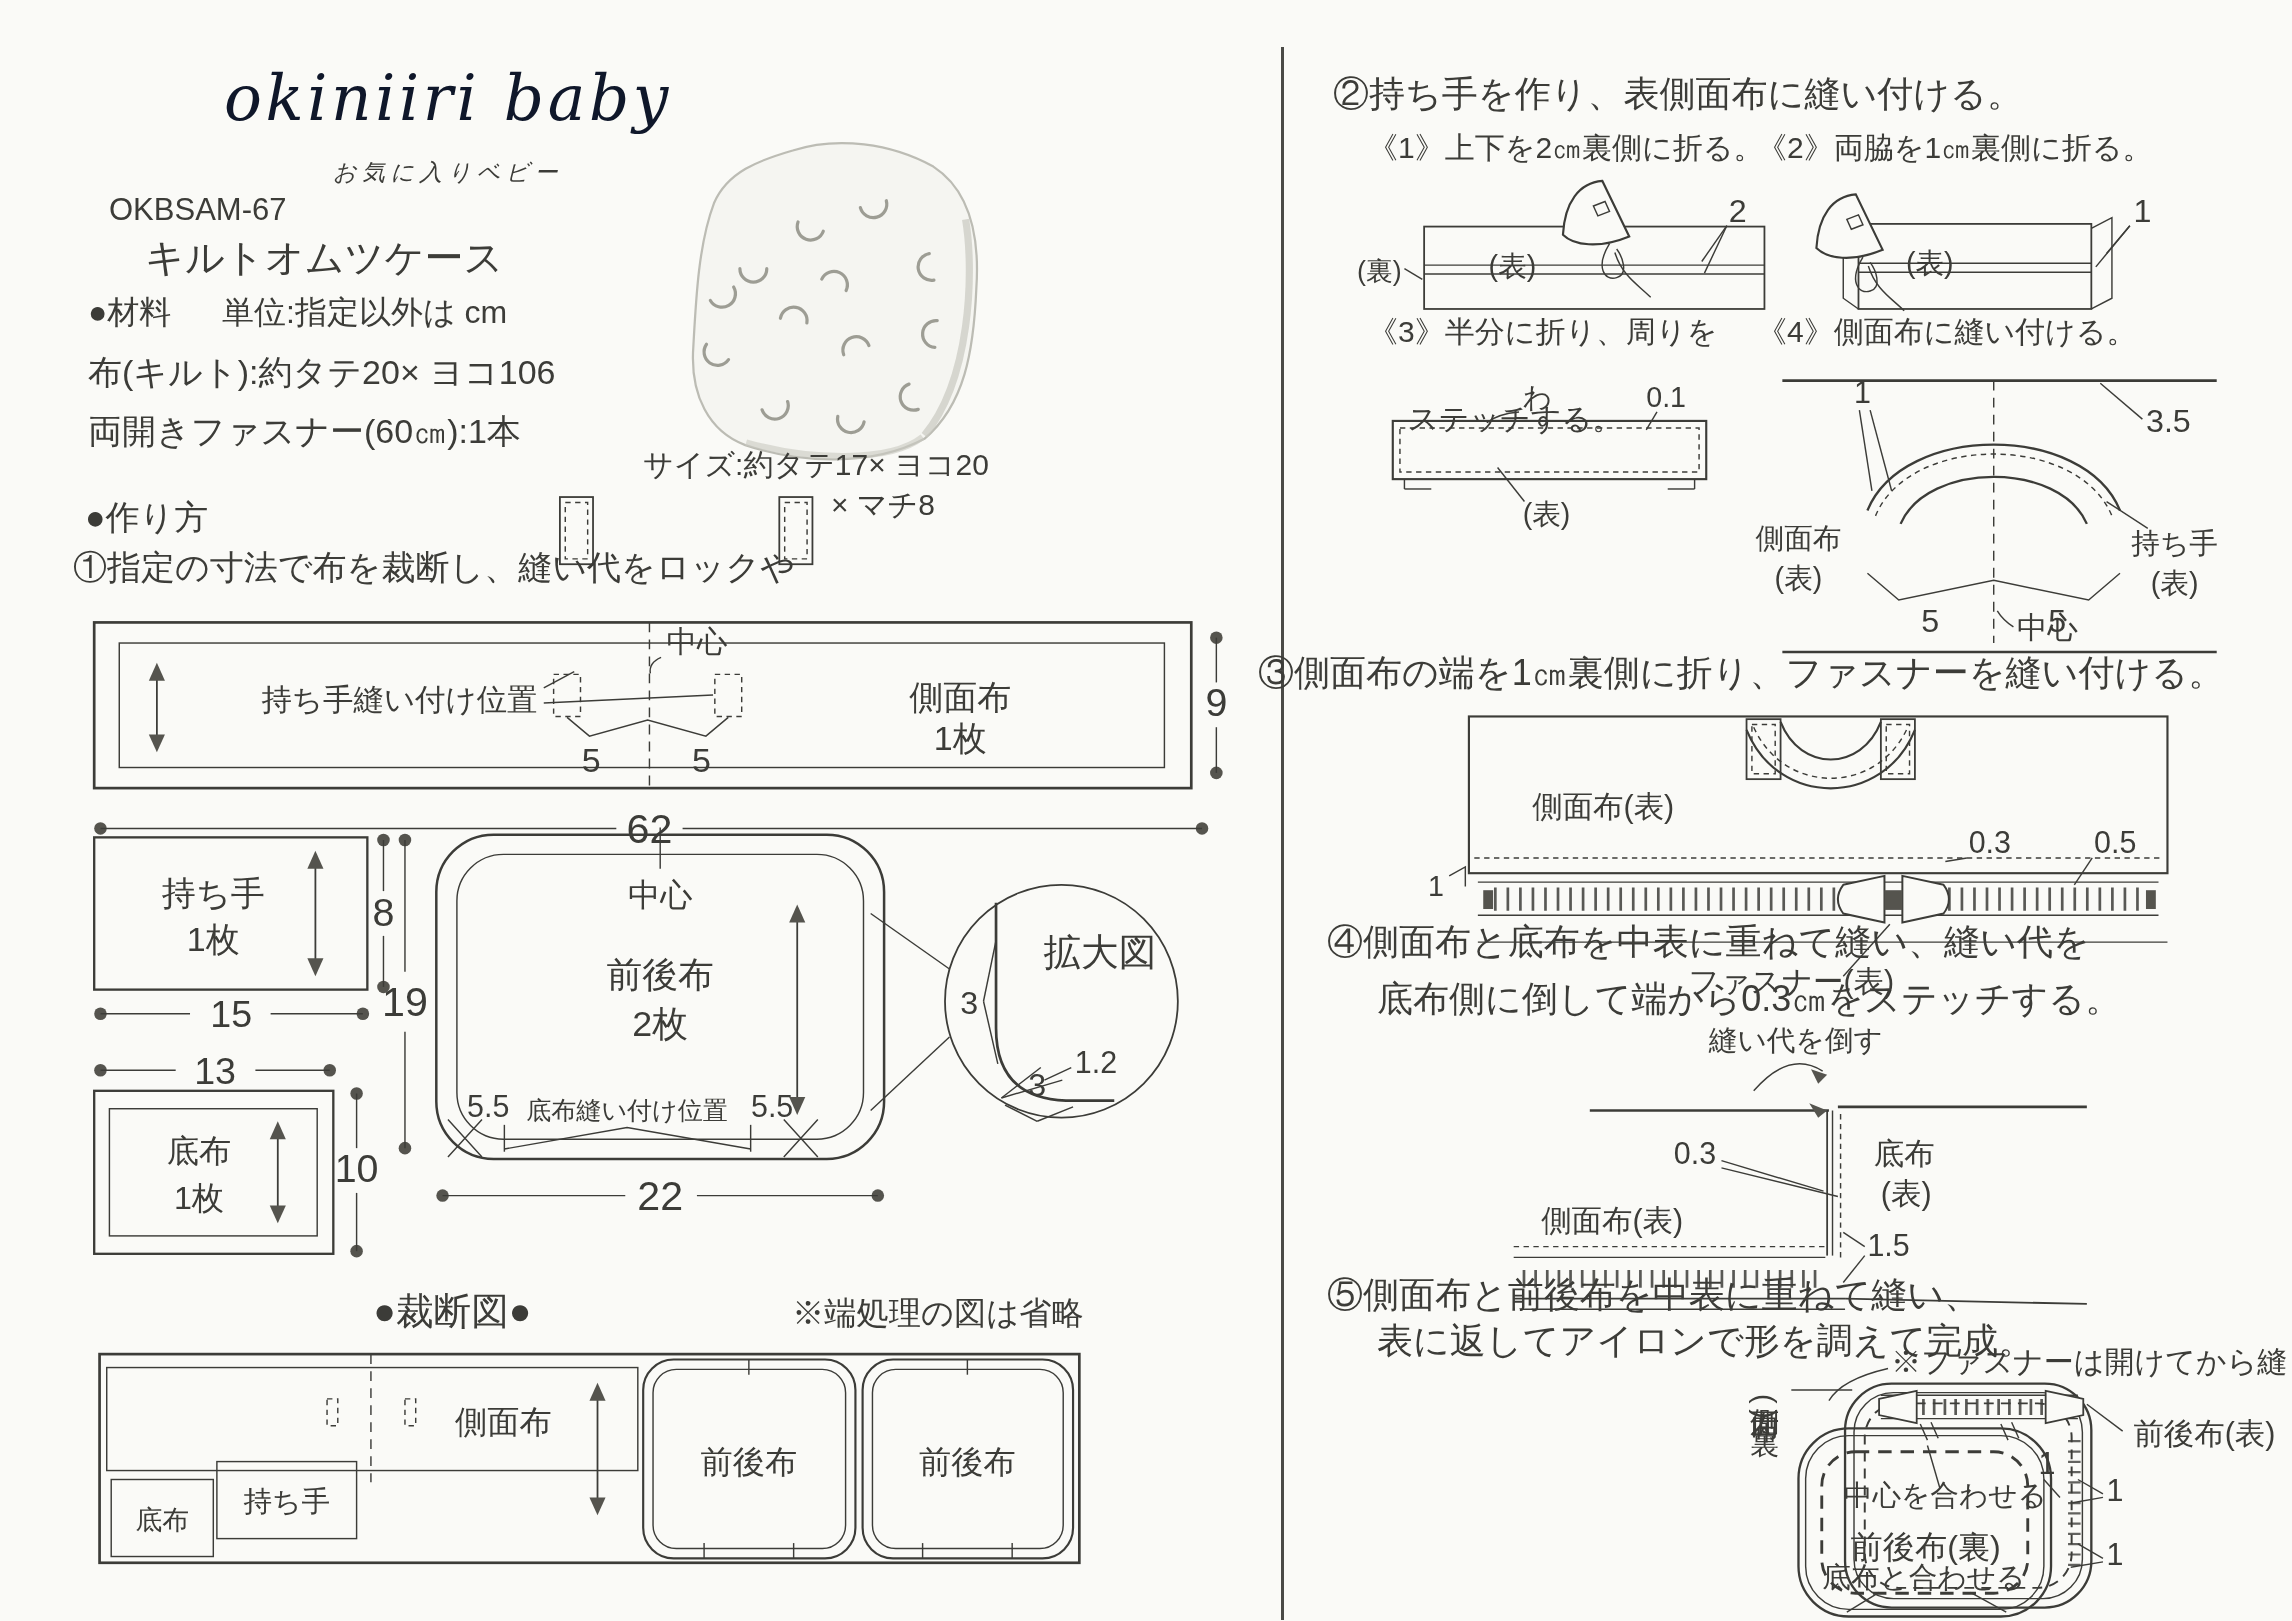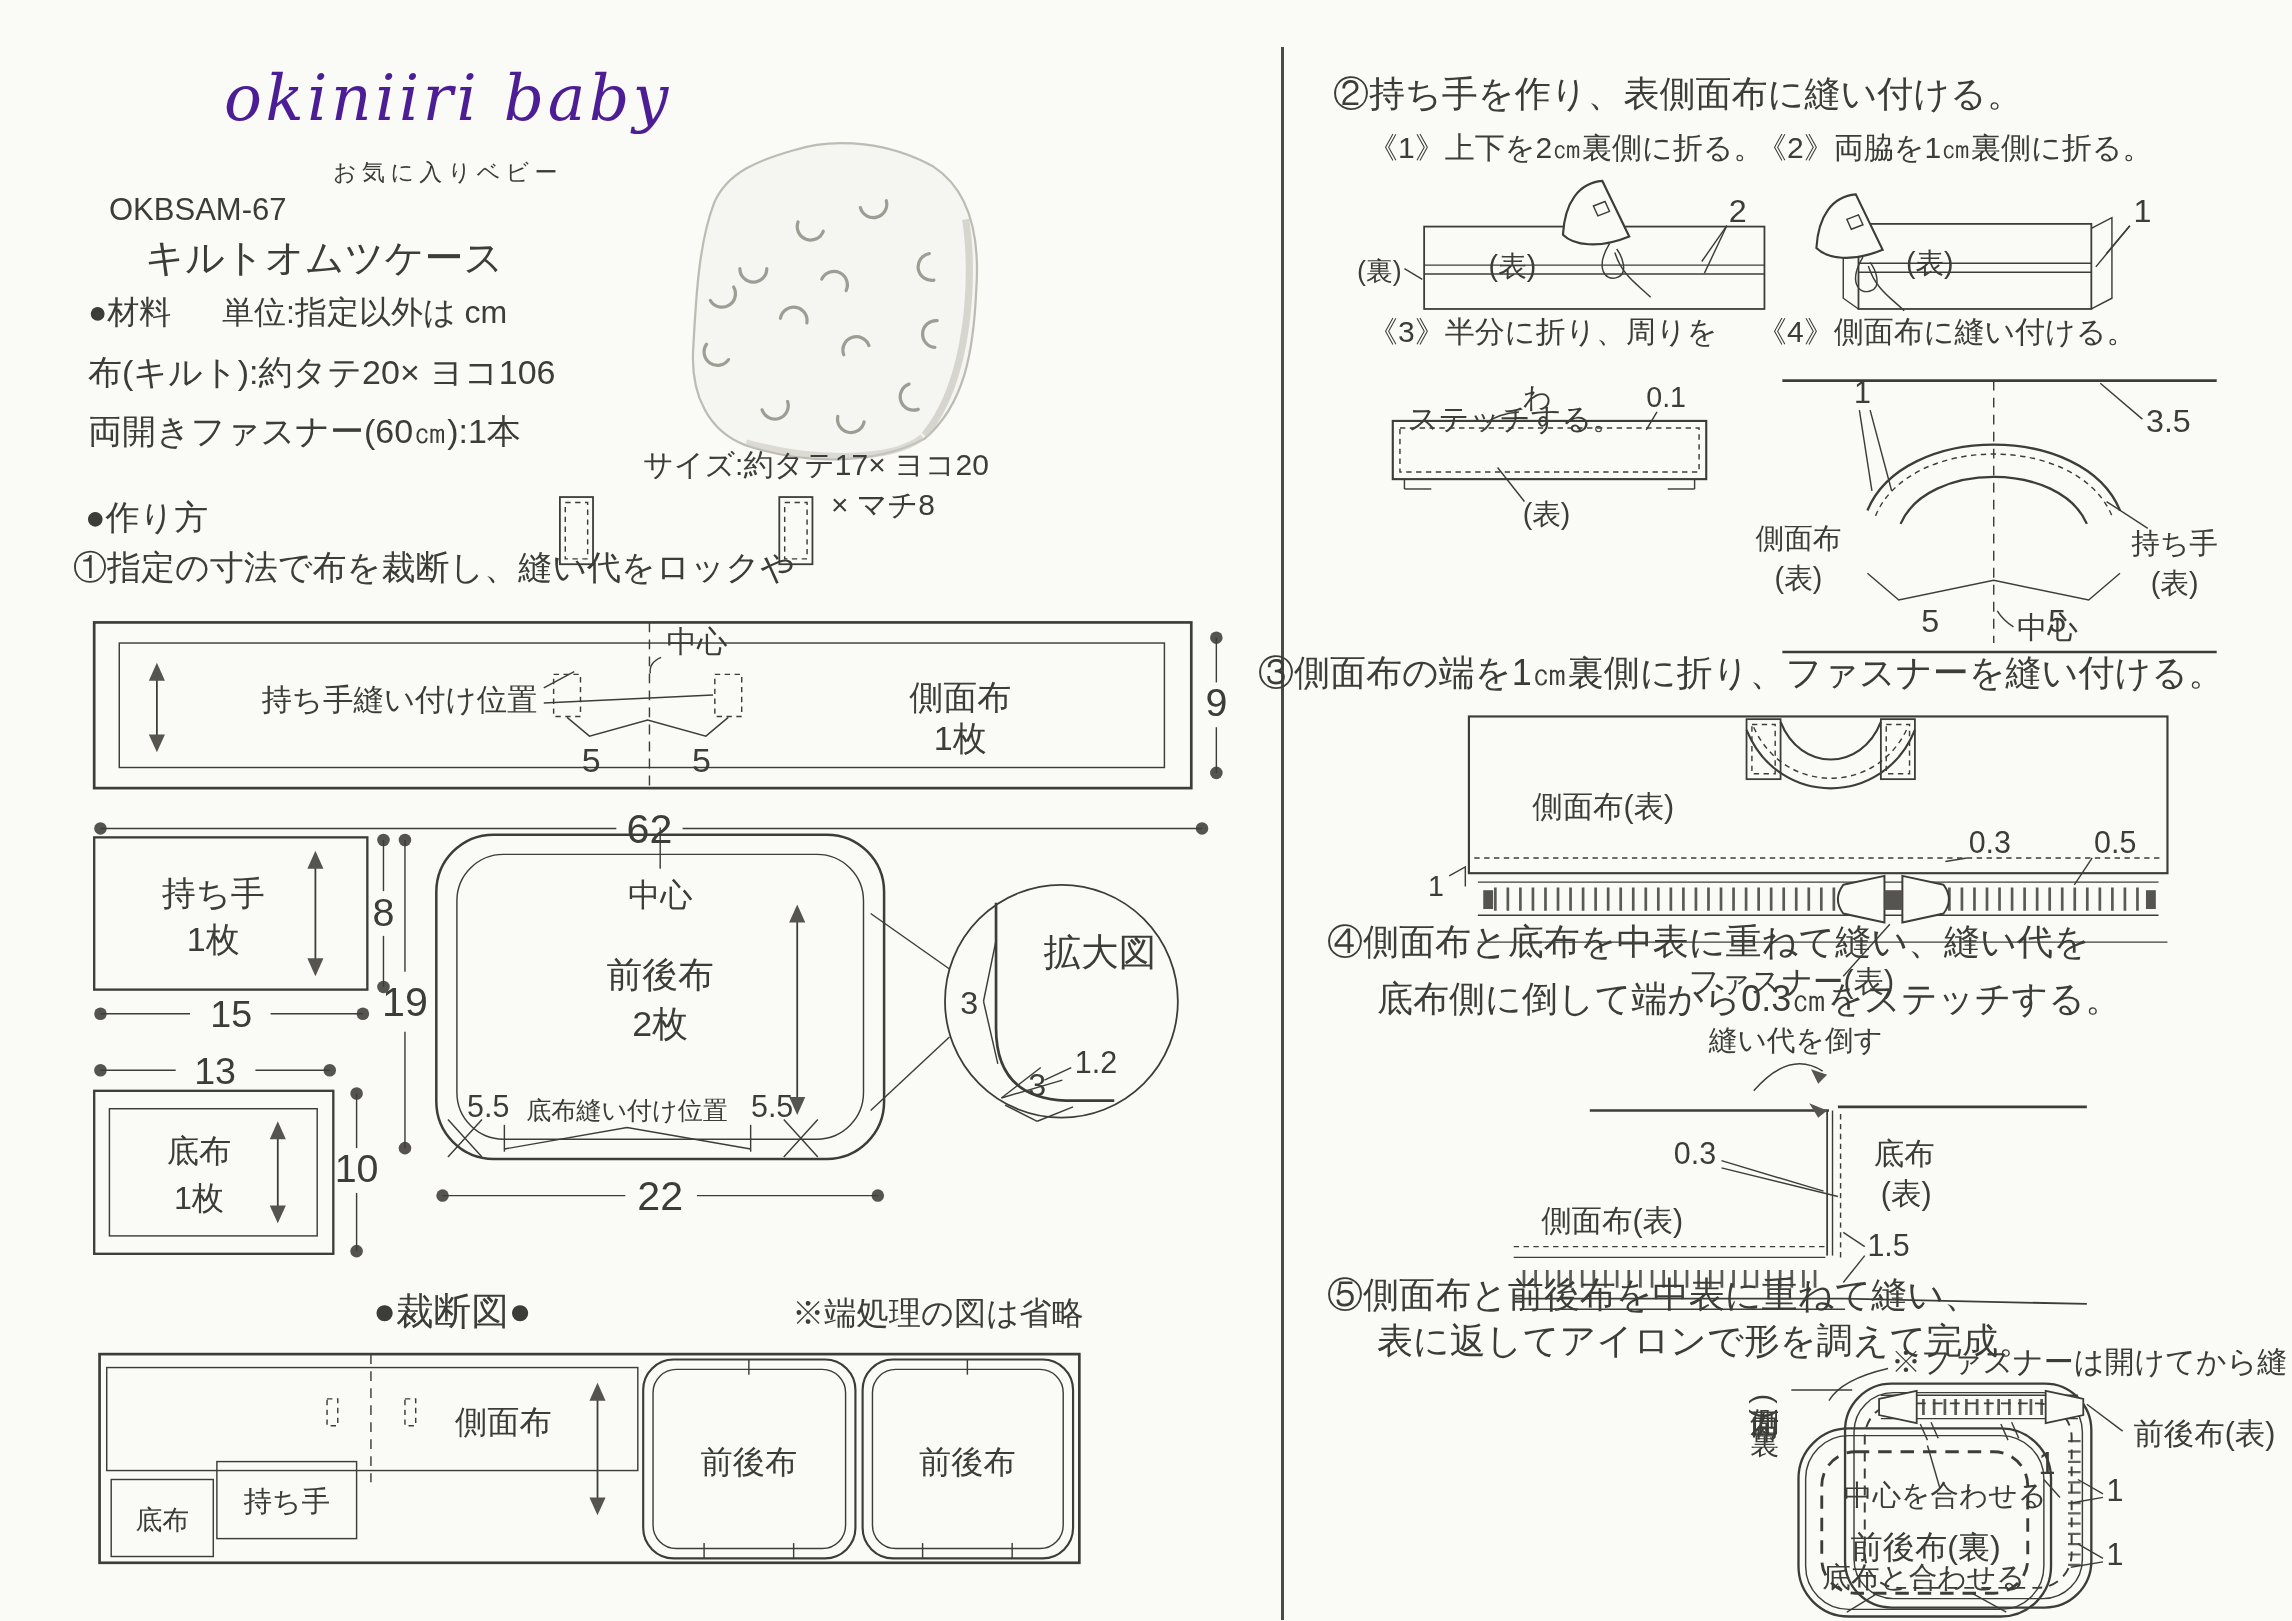--- a/index.html
+++ b/index.html
@@ -1,19 +1,19 @@
 <!DOCTYPE html>
 <html style="font-size:14.3px"><head>
 <meta charset="utf-8">
 <style>
   html,body{margin:0;padding:0;background:#e8e8e6;}
   #page{position:relative;width:2293px;height:1621px;background:#fafaf7;overflow:hidden;
         font-family:"Liberation Sans",sans-serif;color:#3c3c38;}
   .t{position:absolute;white-space:nowrap;line-height:1.15;}
-  .logo{font-family:"DejaVu Serif",serif;font-style:italic;letter-spacing:3.6px;color:#4c1d95;}
+  .logo{font-family:"DejaVu Serif",serif;font-style:italic;letter-spacing:3.6px;color:#0f172a;}
   .vtext{writing-mode:vertical-rl;text-orientation:mixed;letter-spacing:2.7px;}
   svg{position:absolute;left:0;top:0;}
   svg text{font-family:"Liberation Sans",sans-serif;fill:#3c3c38;}
   .ln{stroke:#3c3c38;stroke-width:2;fill:none;}
   .ln15{stroke:#3c3c38;stroke-width:1.6;fill:none;}
   .ln3{stroke:#3c3c38;stroke-width:3;fill:none;}
   .dash{stroke-dasharray:11 8;}
   .dashb{stroke-dasharray:15 10;stroke-width:3.2;}
   .dsm{stroke-dasharray:6 5;}
   .dot{fill:#55544e;stroke:none;}
@@ -365,21 +365,21 @@
       <line x1="2348" y1="1672" x2="2314" y2="1678" class="ln15"></line>
       <text x="2352" y="1748" font-size="34">1</text>
       <line x1="2348" y1="1740" x2="2320" y2="1724" class="ln15"></line>
       <line x1="2348" y1="1744" x2="2312" y2="1750" class="ln15"></line>
       <text x="2276" y="1646" font-size="34">1</text>
       <line x1="2282" y1="1652" x2="2300" y2="1672" class="ln15"></line>
     </g>
   </svg>
 
   <div class="t logo" style="left:215px;top:63px;width:466px;text-align:center;font-size:63px;">okiniiri baby</div>
-  <div class="t" style="left:296px;top:159px;width:304px;text-align:center;font-size:23px;letter-spacing:5.4px;">お気に入りベビー</div>
+  <div class="t" style="left:296px;top:159px;width:304px;text-align:center;font-size:23px;letter-spacing:5.4px;font-style:italic;">お気に入りベビー</div>
   <div class="t" style="left:109px;top:192px;font-size:31px;text-align:center;">OKBSAM-67</div>
   <div class="t" style="left:145px;top:236px;font-size:39px;">キルトオムツケース</div>
   <div class="t" style="left:88px;top:294px;font-size:32px;">●材料</div>
   <div class="t" style="left:222px;top:294px;font-size:32px;">単位:指定以外は cm</div>
   <div class="t" style="left:88px;top:353px;font-size:34px;">布(キルト):約タテ20× ヨコ106</div>
   <div class="t" style="left:88px;top:412px;font-size:34px;">両開きファスナー(60㎝):1本</div>
   <div class="t" style="left:643px;top:448px;font-size:30px;">サイズ:約タテ17× ヨコ20</div>
   <div class="t" style="left:831px;top:488px;font-size:30px;">× マチ8</div>
   <div class="t" style="left:85px;top:498px;font-size:34px;">●作り方</div>
   <div class="t" style="left:73px;top:548px;font-size:34px;">①指定の寸法で布を裁断し、縫い代をロックや</div>

